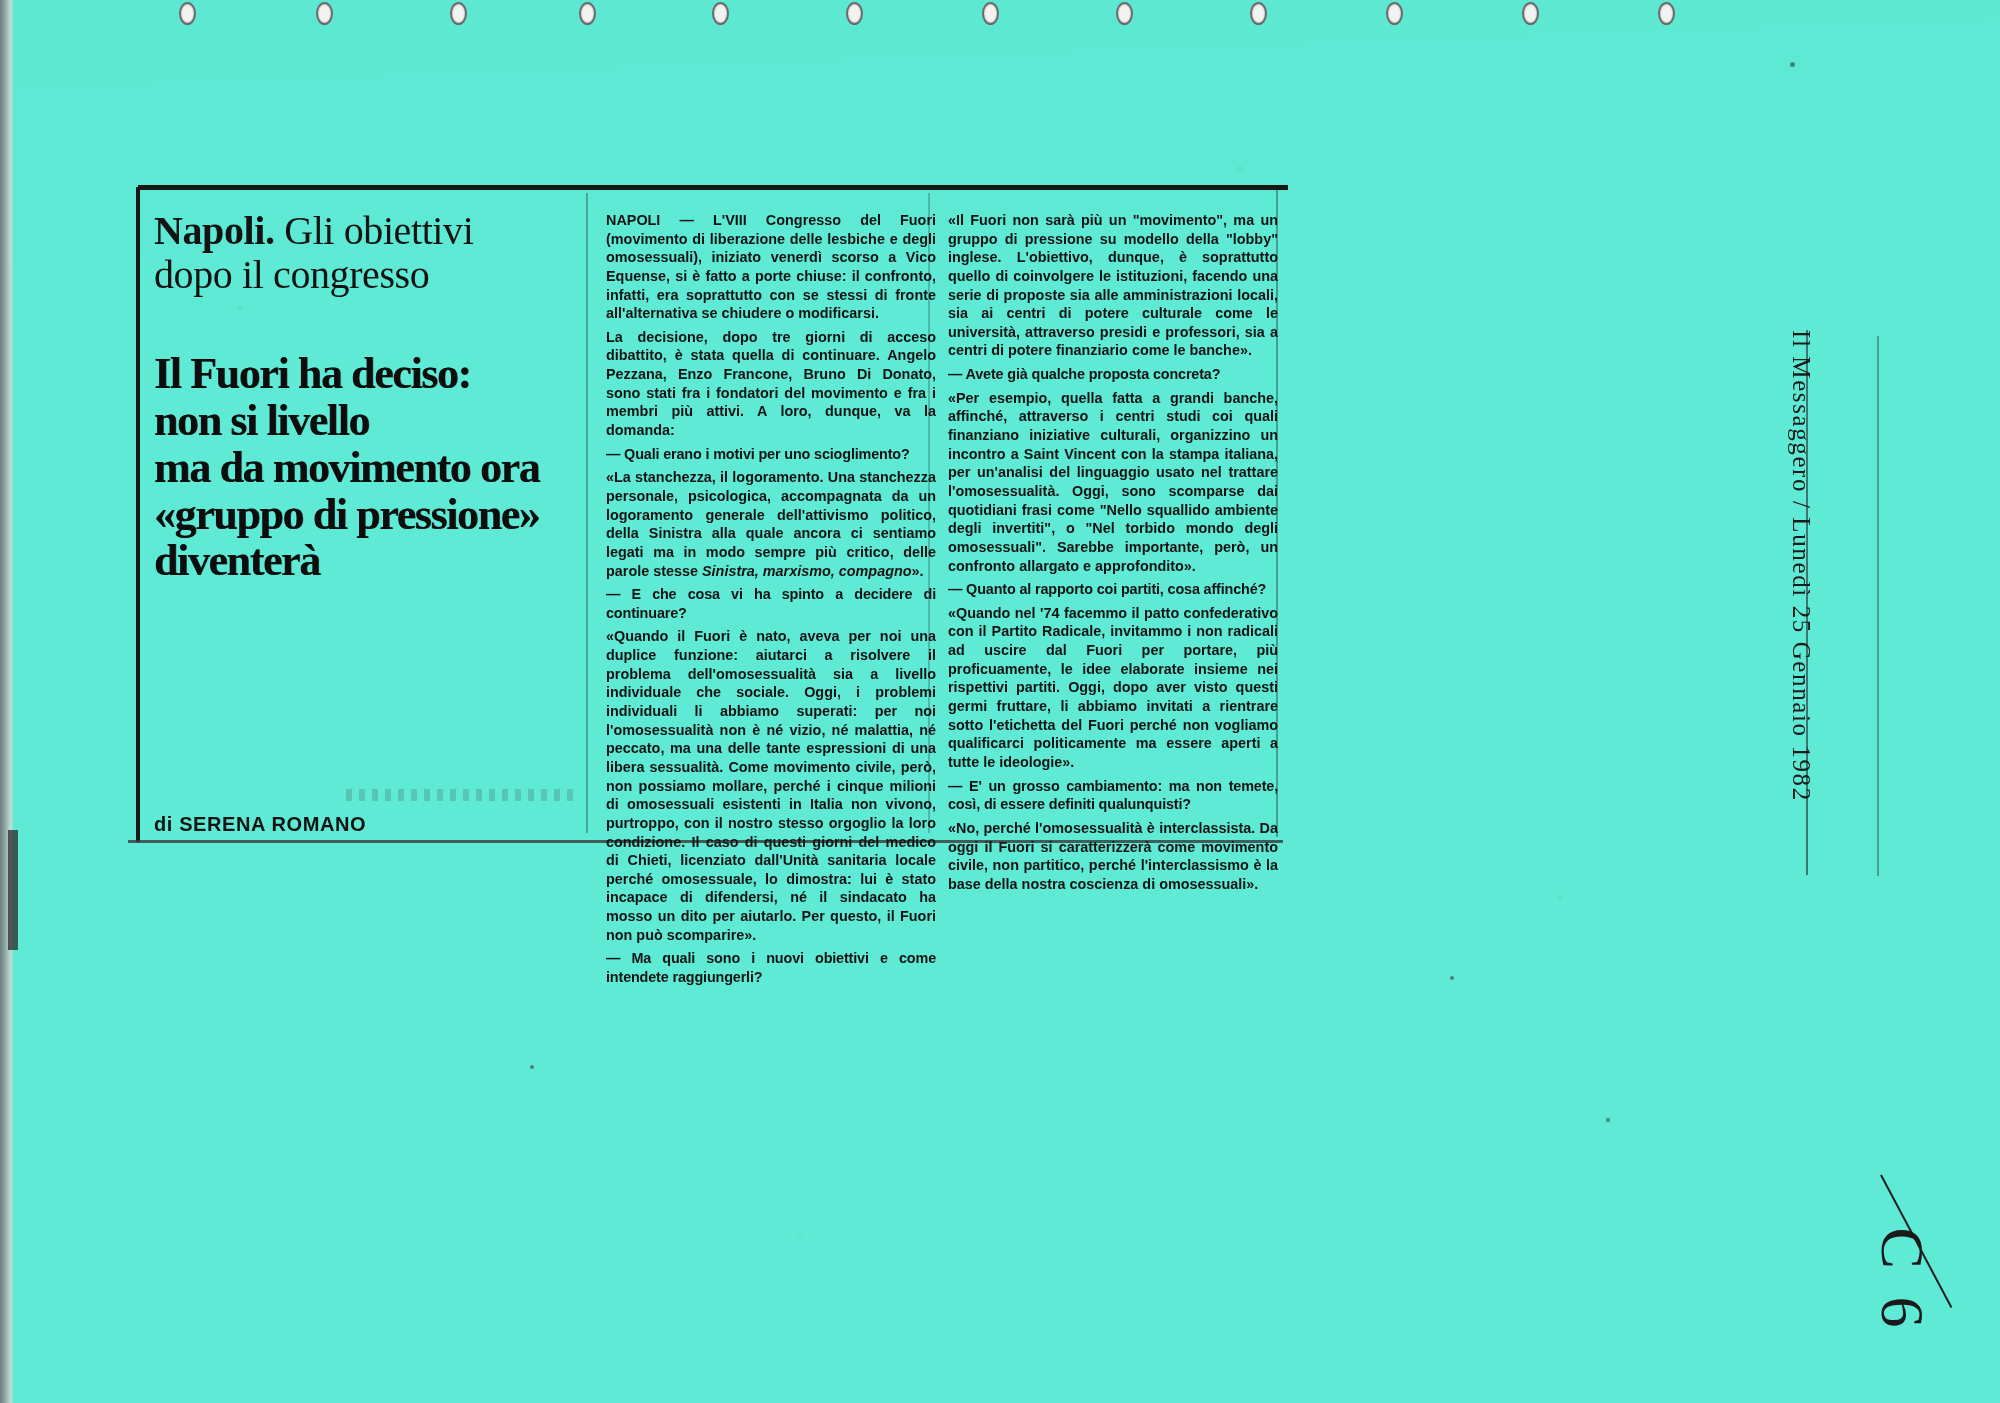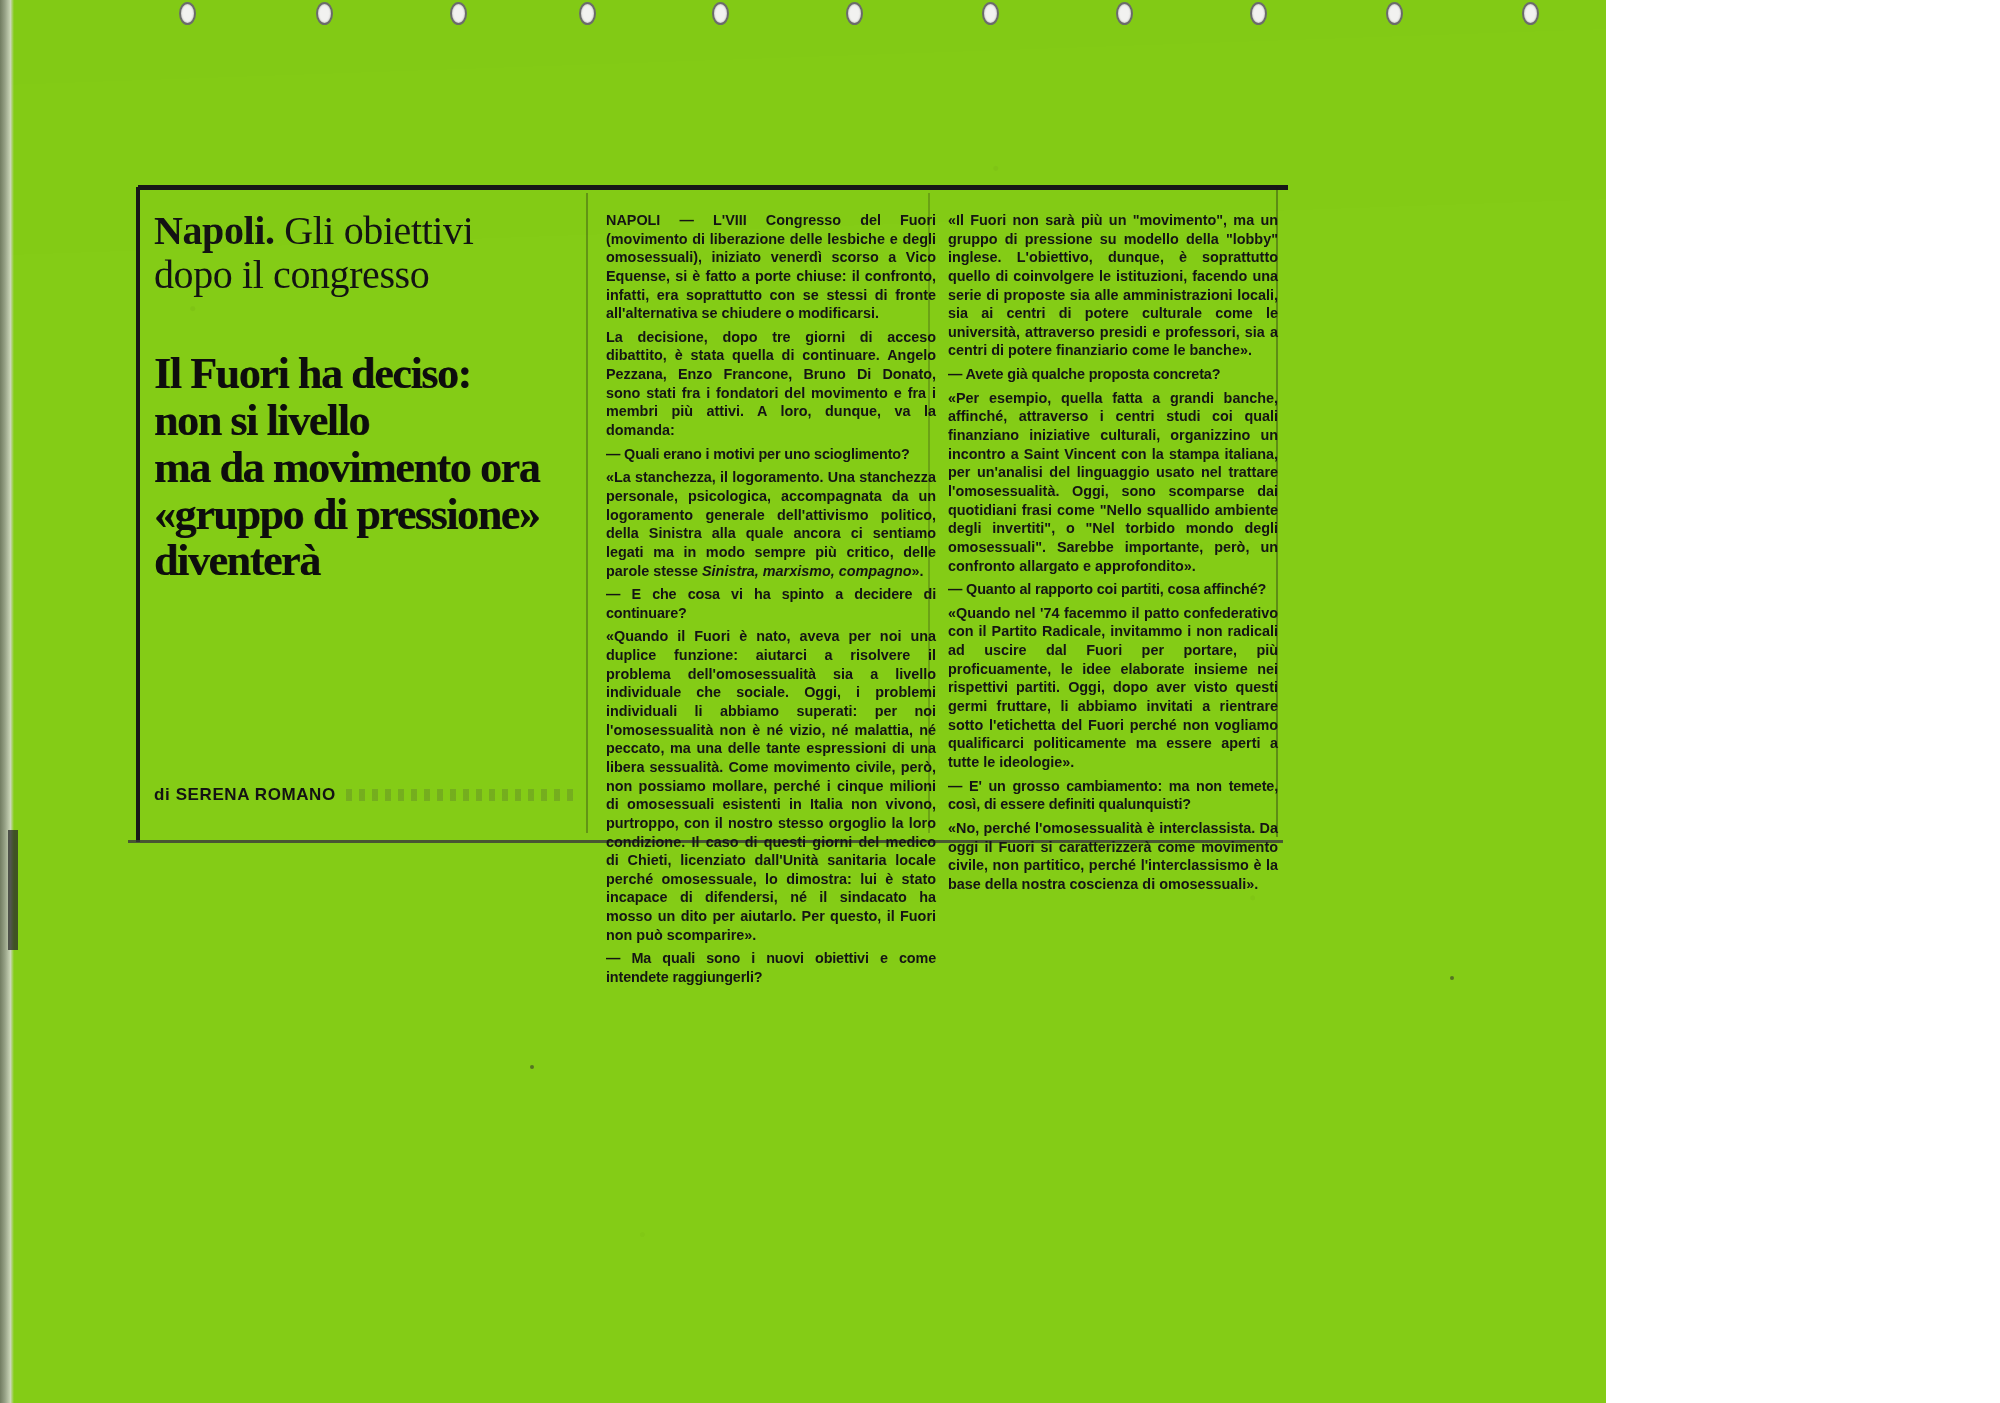--- a/index.html
+++ b/index.html
@@ -8,23 +8,23 @@
     padding: 0;
     background: #ffffff;
   }
   body {
     font-family: "Liberation Serif", serif;
   }
 
   
   .scan-page {
     position: relative;
-    width: 1606px;
+    width: 2000px;
     height: 1403px;
-    background: #84cc16;
+    background: #5eead4;
     overflow: hidden;
     filter: none;
   }
 
   
   .scan-noise {
     position: absolute;
     inset: 0;
     pointer-events: none;
     background:
@@ -146,24 +146,24 @@
     color: #0d0d0d;
     letter-spacing: -1.4px;
     margin: 0;
     text-shadow: 0.5px 0 0 rgba(0,0,0,.55);
   }
   .headline .hl-line { display: block; white-space: nowrap; }
 
   .byline {
     position: absolute;
     left: 26px;
-    top: 600px;
+    top: 628px;
     font-family: "Liberation Sans", sans-serif;
     font-weight: 700;
-    font-size: 17px;
+    font-size: 20px;
     letter-spacing: .6px;
     color: #131313;
   }
   .byline-smudge {
     position: absolute;
     left: 218px;
     top: 604px;
     width: 230px;
     height: 12px;
     background: repeating-linear-gradient(91deg,

